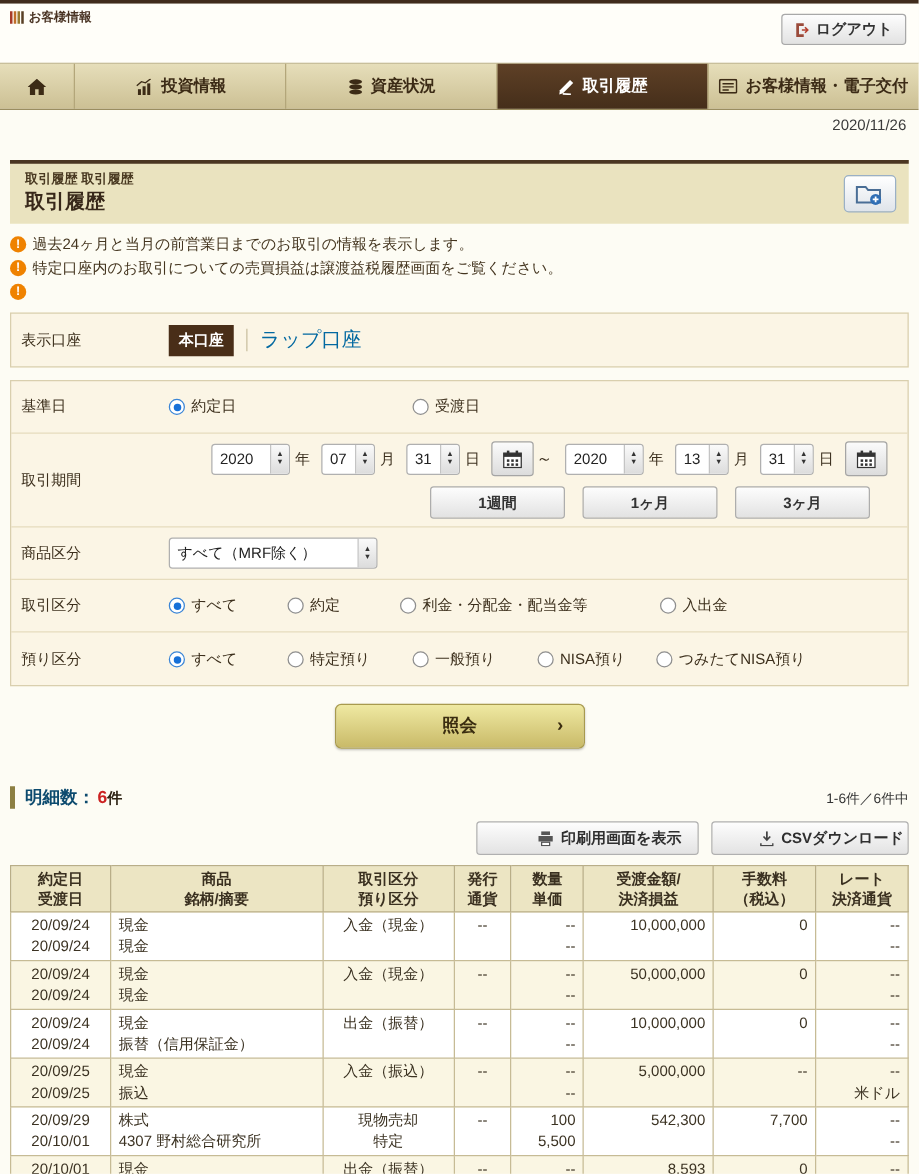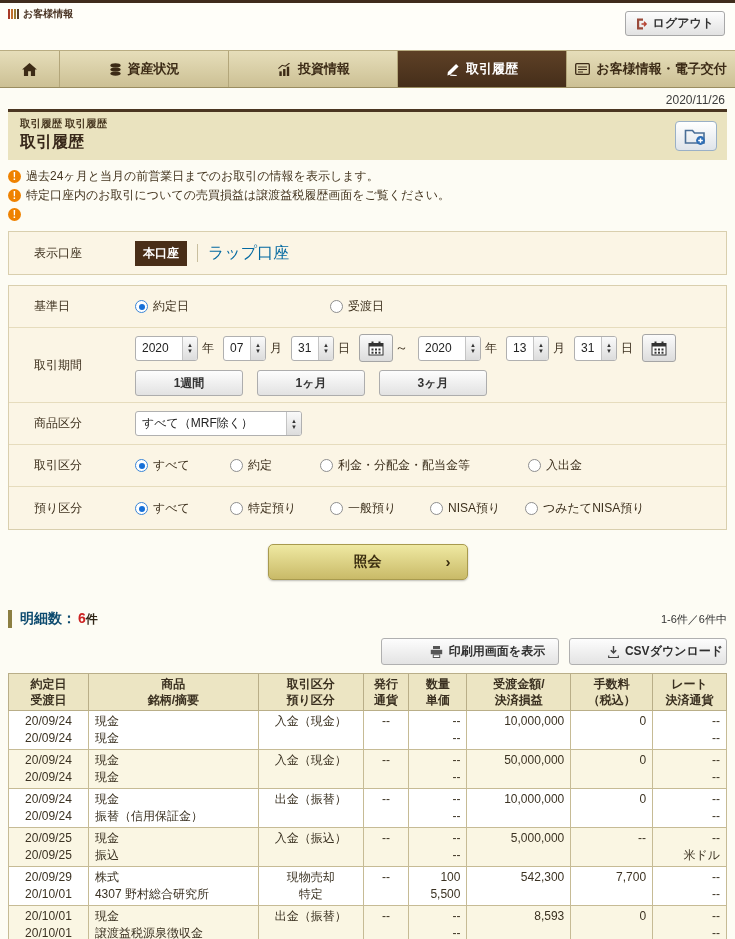--- a/index.html
+++ b/index.html
@@ -23,49 +23,49 @@
   
   .nav { display:flex; height:38px; background:linear-gradient(#e6deba,#ccc094);
     border-top:1px solid #b9ad82; border-bottom:1px solid #9a8d60; }
   .nav-tab { flex:1; display:flex; align-items:center; justify-content:center; gap:6px;
     border-right:1px solid #b3a67a; font-size:13px; font-weight:bold; color:#3c2b16; cursor:pointer; }
   .nav-tab.home { flex:0 0 60px; }
   .nav-tab:last-child { border-right:none; }
   .nav-tab.active { background:linear-gradient(#5e4026,#452e1a); color:#fff; }
   .nav-icon { display:inline-flex; align-items:center; }
   
-  .date-row { text-align:right; padding:5px 10px 2px; font-size:12px; color:#3a3a3a; }
+  .date-row { text-align:right; padding:5px 10px 21px; font-size:12px; color:#3a3a3a; }
   .banner { margin:0 8px; background:#eae3bf; border-top:3px solid #4b3621; padding:5px 12px 7px; position:relative; }
   .crumb { font-size:10.5px; font-weight:bold; color:#4a3a22; }
   .pg-title { font-size:16px; font-weight:bold; color:#38281a; margin-top:1px; }
   .folder-btn { position:absolute; right:10px; top:9px; width:42px; height:30px;
     background:linear-gradient(#ffffff,#dfe4ea); border:1px solid #9ab0c6; border-radius:4px;
     display:flex; align-items:center; justify-content:center; cursor:pointer; }
   
   .notices { margin:8px 8px 10px; list-style:none; }
   .notice { display:flex; gap:5px; font-size:12px; color:#44351f; line-height:17px; margin-bottom:2px; }
   .info-icon { flex:0 0 13px; width:13px; height:13px; border-radius:50%; background:#ef8200;
     color:#fff; font-size:10px; font-weight:bold; text-align:center; line-height:13px; margin-top:2px; }
   
   .box { margin:0 8px 10px; background:#fbf5e5; border:1px solid #d9cfae; }
   .form-row { display:flex; align-items:center; min-height:42px; border-bottom:1px solid #e6dcbd; }
   .form-row:last-child { border-bottom:none; }
-  .row-label { flex:0 0 110px; padding-left:25px; font-size:12px; color:#3c2f1c; }
+  .row-label { flex:0 0 110px; padding-left:8px; font-size:12px; color:#3c2f1c; }
   .row-content { flex:1; display:flex; align-items:center; flex-wrap:wrap; padding:6px 16px; }
   .acct-sel { background:#492e18; color:#fff; font-size:12px; font-weight:bold; padding:4px 8px; }
   .vdiv { width:1px; height:18px; background:#c9bf9f; margin:0 10px; }
   .acct-link { color:#0369a1; font-size:16px; cursor:pointer; }
   .radio-opt { display:inline-flex; align-items:center; gap:5px; font-size:12px; color:#3c2f1c; cursor:pointer; }
   .radio { width:13px; height:13px; border:1px solid #8f8f8f; border-radius:50%; background:#fff; position:relative; flex:0 0 13px; }
   .radio.sel { border-color:#3a85d6; }
   .radio.sel::after { content:""; position:absolute; left:3px; top:3px; width:6px; height:6px; border-radius:50%; background:#1670d8; }
   .g-basis-0{width:195px;} .g-trade-0{width:95px;} .g-trade-1{width:90px;} .g-trade-2{width:208px;}
   .g-dep-0{width:95px;} .g-dep-1{width:100px;} .g-dep-2{width:100px;} .g-dep-3{width:95px;}
   
-  .period-content { flex-direction:row; align-items:flex-end; gap:8px; }
+  .period-content { flex-direction:column; align-items:flex-end; gap:8px; }
   .period-line { display:flex; align-items:center; }
   .sel-box { display:inline-flex; align-items:stretch; background:#fff; border:1px solid #b0b0b0; border-radius:3px; height:25px; overflow:hidden; }
   .sel-val { padding:0 6px; font-size:12px; display:flex; align-items:center; color:#222; }
   .stepper { width:15px; border-left:1px solid #c4c4c4; background:linear-gradient(#fafafa,#dcdcdc);
     display:flex; flex-direction:column; align-items:center; justify-content:center; font-size:6px; color:#333; line-height:6px; }
   .unit { font-size:12px; margin:0 9px 0 4px; }
   .cal-btn { width:34px; height:28px; background:linear-gradient(#fbfbfb,#dcdcdc); border:1px solid #a5a5a5;
     border-radius:3px; display:inline-flex; align-items:center; justify-content:center; cursor:pointer; }
   .tilde { margin:0 10px 0 2px; font-size:13px; }
   .period-btn { width:108px; height:26px; background:linear-gradient(#fdfdfd,#e2e2e2); border:1px solid #adadad;
@@ -124,38 +124,38 @@
 <div class="nav" id="nav">
     <div class="nav-tab home">
       <span class="nav-icon">
         <svg width="15" height="13" viewBox="0 0 16 14">
           <path d="M8 0L0 7h2v7h4.5V9h3v5H14V7h2z" fill="currentColor"></path>
         </svg>
       </span>
     </div>
     <div class="nav-tab">
       <span class="nav-icon">
-        <svg width="13" height="13" viewBox="0 0 14 14">
-          <ellipse cx="7" cy="2.6" rx="5.5" ry="2.2" fill="currentColor"></ellipse>
-          <ellipse cx="7" cy="7" rx="5.5" ry="2.2" fill="currentColor"></ellipse>
-          <ellipse cx="7" cy="11.4" rx="5.5" ry="2.2" fill="currentColor"></ellipse>
-        </svg>
-      </span>
-      <span>資産状況</span>
-    </div>
-    <div class="nav-tab">
-      <span class="nav-icon">
         <svg width="16" height="13" viewBox="0 0 16 14">
           <rect x="3" y="9" width="2.6" height="5" fill="currentColor"></rect>
           <rect x="7" y="6.5" width="2.6" height="7.5" fill="currentColor"></rect>
           <rect x="11" y="4" width="2.6" height="10" fill="currentColor"></rect>
           <path d="M2 6l4-3.5 3.5 1L14 0" stroke="currentColor" stroke-width="1.2" fill="none"></path>
         </svg>
       </span>
       <span>投資情報</span>
+    </div>
+    <div class="nav-tab">
+      <span class="nav-icon">
+        <svg width="13" height="13" viewBox="0 0 14 14">
+          <ellipse cx="7" cy="2.6" rx="5.5" ry="2.2" fill="currentColor"></ellipse>
+          <ellipse cx="7" cy="7" rx="5.5" ry="2.2" fill="currentColor"></ellipse>
+          <ellipse cx="7" cy="11.4" rx="5.5" ry="2.2" fill="currentColor"></ellipse>
+        </svg>
+      </span>
+      <span>資産状況</span>
     </div>
     <div class="nav-tab active">
       <span class="nav-icon">
         <svg width="14" height="13" viewBox="0 0 14 14">
           <path d="M1 13.5l3.2-1L13 3.7 10.3 1 1.5 9.8z" fill="currentColor"></path>
           <path d="M4 13l7 0.5" stroke="currentColor" stroke-width="1.4" fill="none"></path>
         </svg>
       </span>
       <span>取引履歴</span>
     </div>

